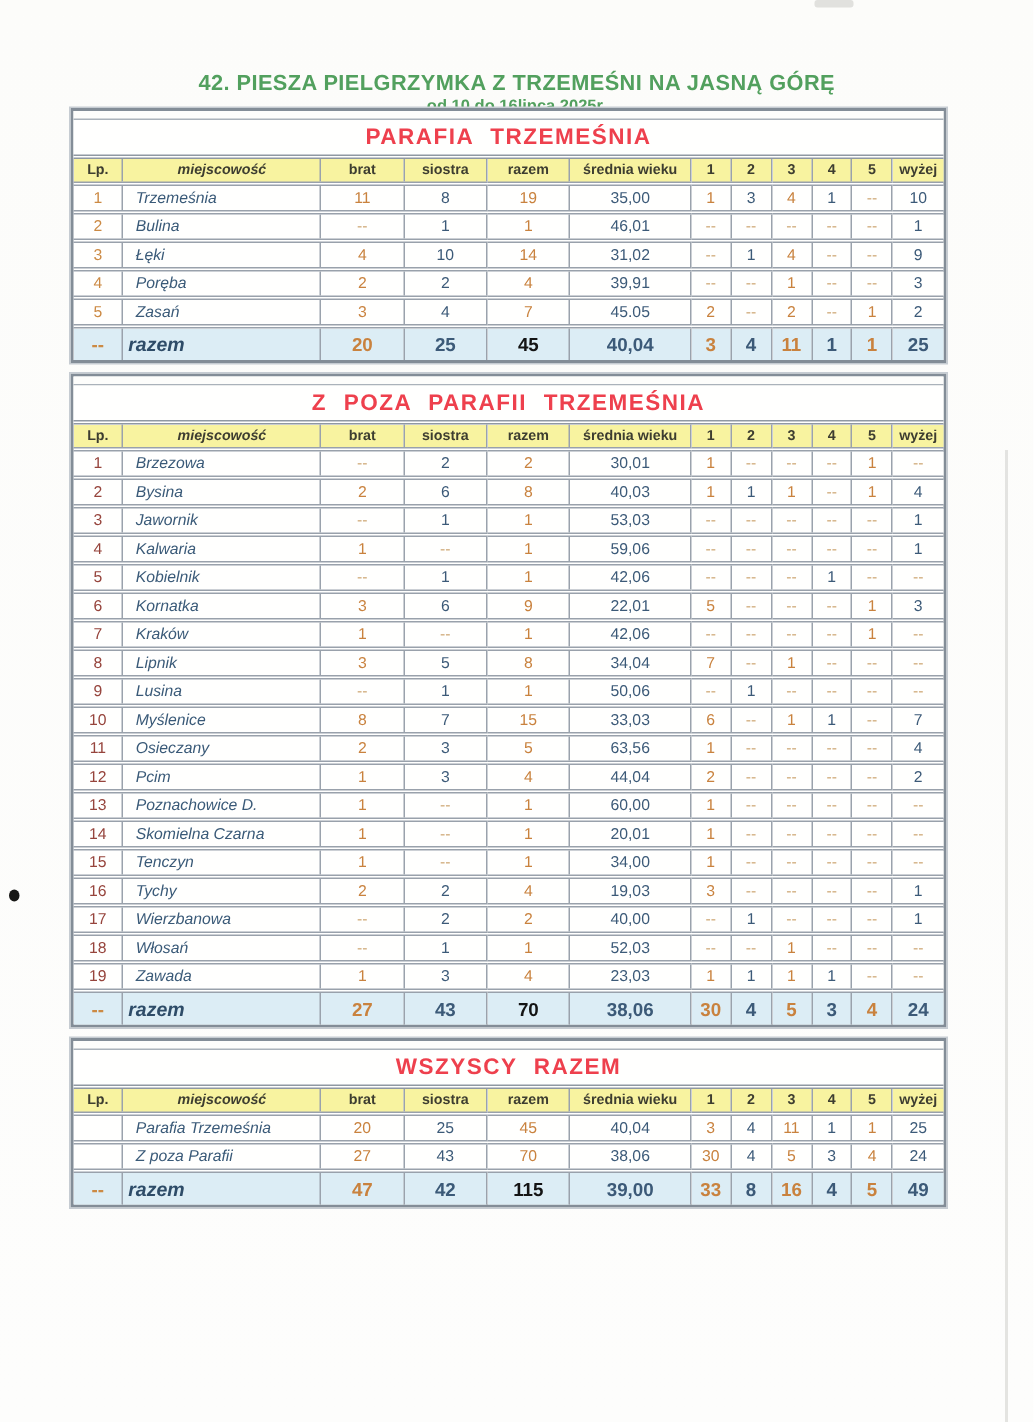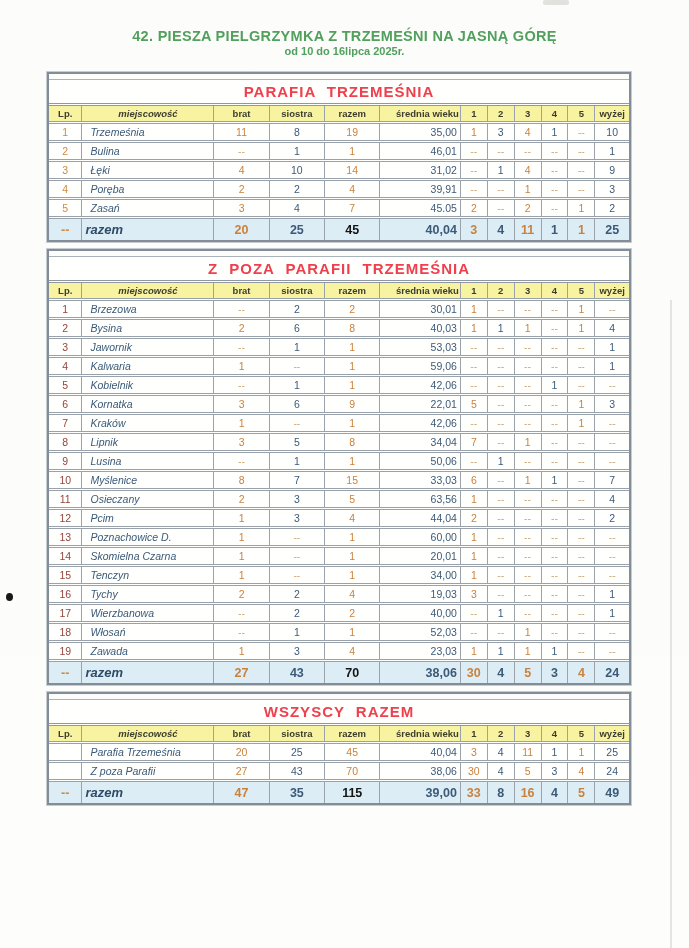--- a/index.html
+++ b/index.html
@@ -13,21 +13,21 @@
   .page {
     position:absolute; inset:0;
     background:linear-gradient(180deg,#fcfcfa 0%, #fdfdfc 100%);
   }
   
   .edge-line { position:absolute; right:17px; top:300px; width:2px; height:648px; background:#d9d9d5; opacity:.7; }
   .top-smudge { position:absolute; left:543px; top:0; width:26px; height:5px; background:#cfcfcb; opacity:.6; border-radius:2px; }
   .ink-dot { position:absolute; left:6px; top:593px; width:7px; height:8px; background:#181816; border-radius:50%; }
 
   .doc-title {
-    margin:0; padding-top:28px;
+    margin:0; padding-top:48px;
     text-align:center;
     color:#52a05e;
     font-weight:bold;
     font-size:14.5px;
     letter-spacing:.3px;
   }
   .doc-subtitle {
     margin:1px 0 0 0;
     text-align:center;
     color:#52a05e;
@@ -77,21 +77,21 @@
     border-left:1px solid #9aa2ac;
     border-top:3px double #99a1ab;
     background:#fffffe;
   }
   td:first-child { border-left:none; }
   td.town { text-align:left; padding-left:8px; color:#3a5a78; }
 
   
   .col-0 { width:5.6%; }  .col-1 { width:23.6%;font-style:italic; }
   .col-2, .col-3, .col-4 { width:9.6%; }
-  .col-5 { width:14.2%;text-align:right; }
+  .col-5 { width:14.2%; }
   .col-6, .col-7, .col-8, .col-9, .col-10 { width:4.4%; }
   .col-11 { width:5.8%; }
 
   
   .v-orange { color:#c9823e; }
   .v-navy   { color:#3c5a78; }
   .v-dash   { color:#cfa977; }
   .v-black  { color:#141414; }
 
   .section-0 td.lp { color:#cc8a44; }
@@ -583,21 +583,21 @@
               <td class="v-navy col-7">4</td>
               <td class="v-orange col-8">5</td>
               <td class="v-navy col-9">3</td>
               <td class="v-orange col-10">4</td>
               <td class="v-navy col-11">24</td>
             </tr>
             <tr class="total-row">
               <td class="lp col-0">--</td>
               <td class="town col-1">razem</td>
               <td class="v-orange col-2">47</td>
-              <td class="v-navy col-3">35</td>
+              <td class="v-navy col-3">42</td>
               <td class="v-black col-4">115</td>
               <td class="v-navy col-5">39,00</td>
               <td class="v-orange col-6">33</td>
               <td class="v-navy col-7">8</td>
               <td class="v-orange col-8">16</td>
               <td class="v-navy col-9">4</td>
               <td class="v-orange col-10">5</td>
               <td class="v-navy col-11">49</td>
             </tr>
           </tbody>

